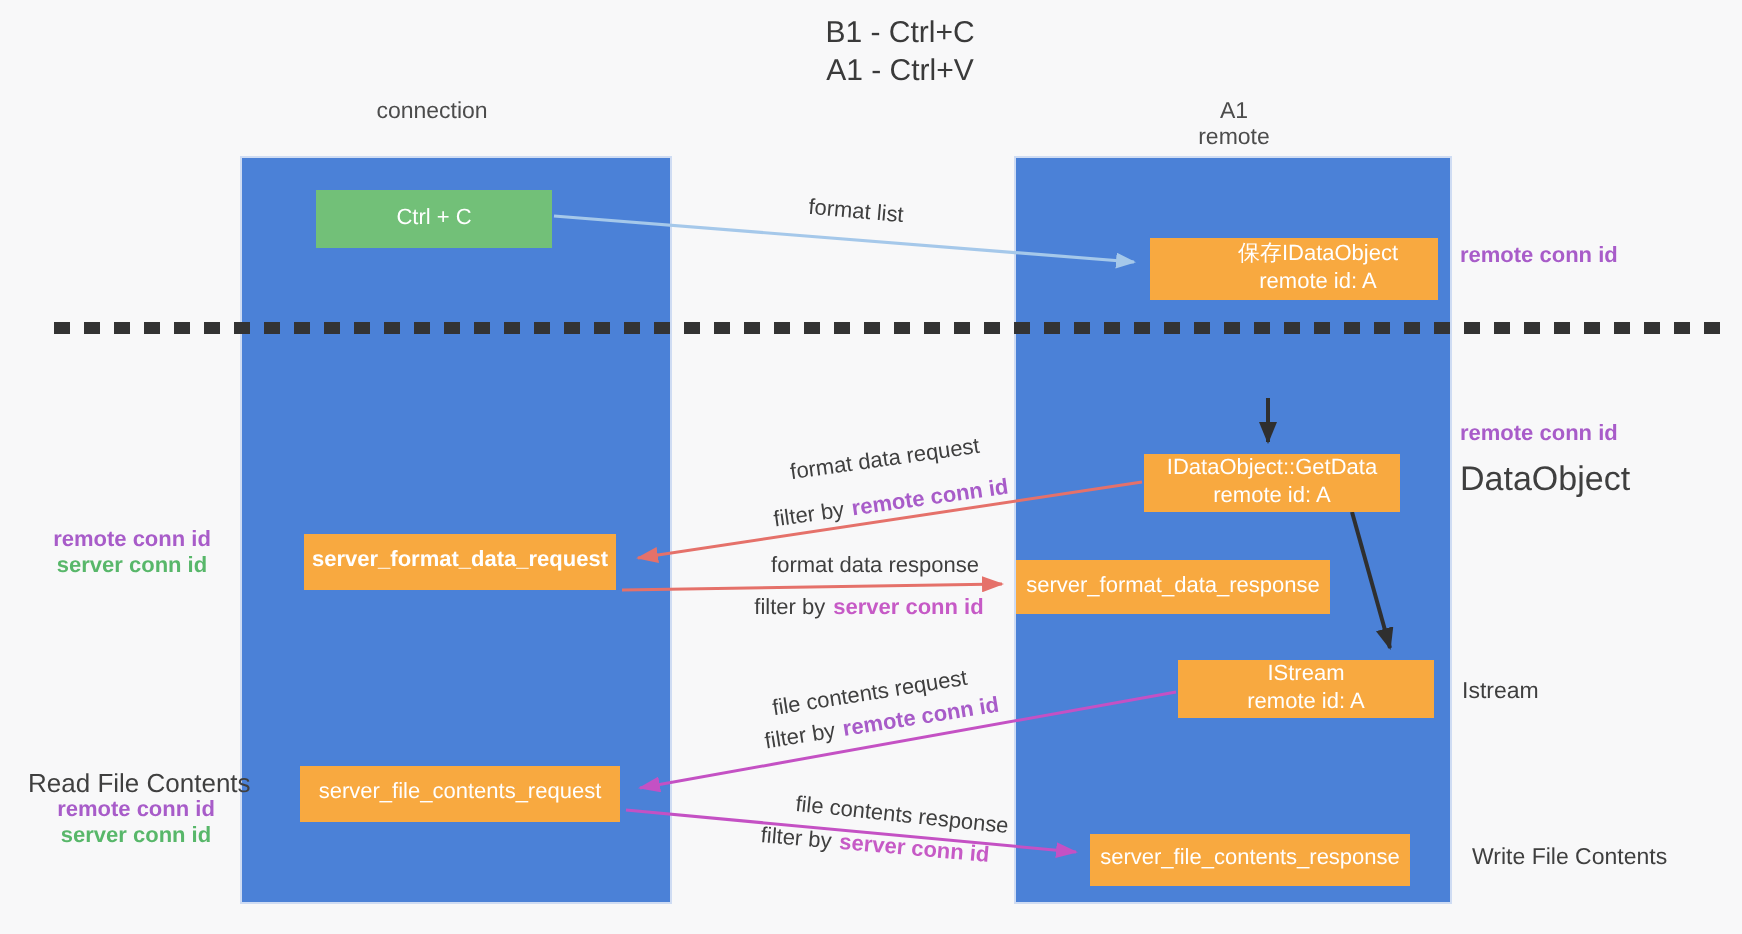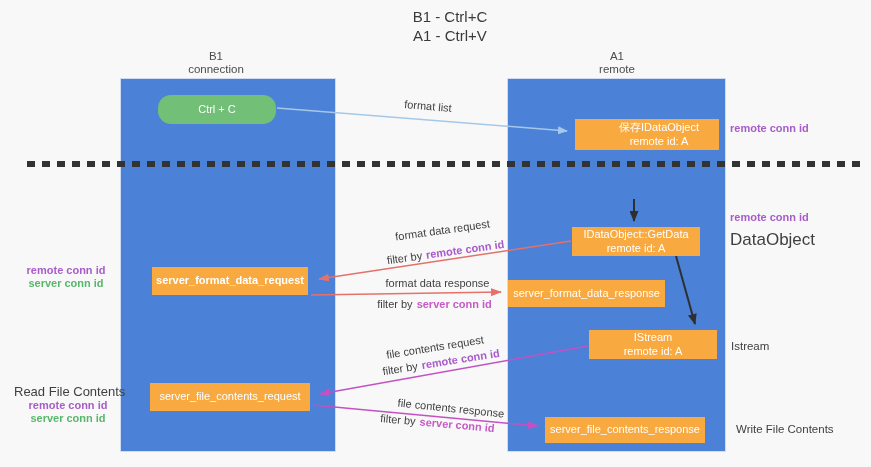--- a/index.html
+++ b/index.html
@@ -56,29 +56,28 @@
     <line x1="588" y1="346" x2="320" y2="394" stroke="#c451c4" stroke-width="1.5" marker-end="url(#mmag)"></line>
     <line x1="313" y1="405" x2="538" y2="426" stroke="#c451c4" stroke-width="1.5" marker-end="url(#mmag)"></line>
   </svg>
 
   <div class="title">
     <div>B1 - Ctrl+C</div>
     <div>A1 - Ctrl+V</div>
   </div>
 
   <div class="lanehead" style="left:146px;">
-    <div>B1</div>
     <div>connection</div>
   </div>
   <div class="lanehead" style="left:547px;">
     <div>A1</div>
     <div>remote</div>
   </div>
 
-  <div class="node green" style="left:158px;top:95px;width:118px;height:29px;border-radius:13px;">Ctrl + C</div>
+  <div class="node green" style="left:158px;top:95px;width:118px;height:29px;">Ctrl + C</div>
 
   <div class="node orange" style="left:575px;top:119px;width:120px;height:31px;padding-left:24px;">
     <div>保存IDataObject</div>
     <div>remote id: A</div>
   </div>
 
 
   <div class="node orange" style="left:572px;top:227px;width:128px;height:29px;">
     <div>IDataObject::GetData</div>
     <div>remote id: A</div>

